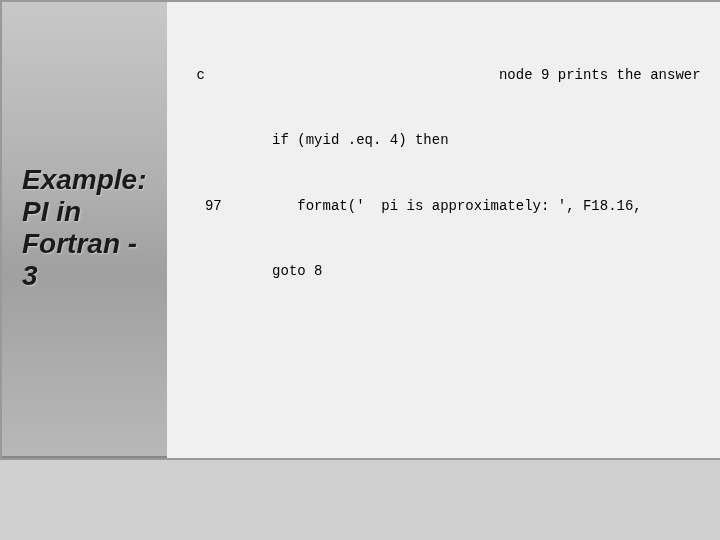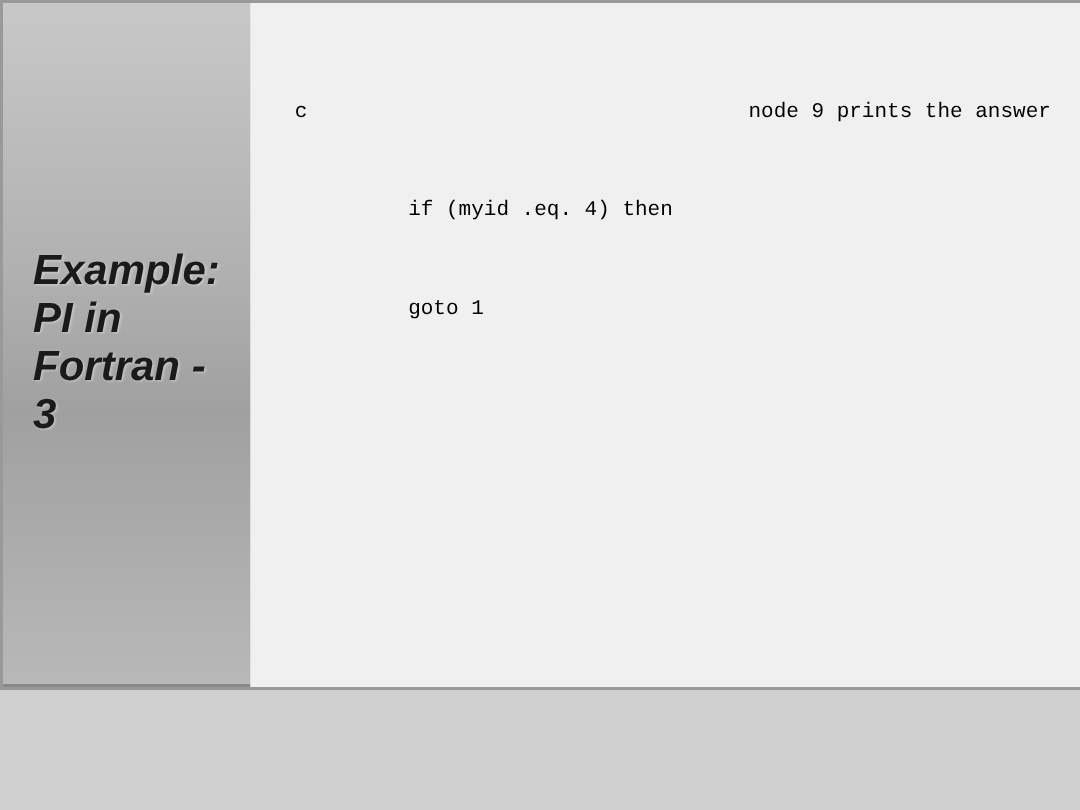--- a/index.html
+++ b/index.html
@@ -64,19 +64,20 @@
 <div class="slide">
 
   <div class="slide-header">
     <span class="slide-title">Example:  PI in Fortran - 3</span>
   </div>
 
   <div class="slide-body">
     <div class="code-block">
       <span class="code-line">c                                   node 9 prints the answer</span>
       <span class="code-line">         if (myid .eq. 4) then</span>
-      <span class="code-line">         goto 1</span>
+      <span class="code-line"> 97         format('  pi is approximately: ', F18.16,</span>
+      <span class="code-line">         goto 8</span>
       
       
     </div>
   </div>
 
 </div>
 
 </body></html>

